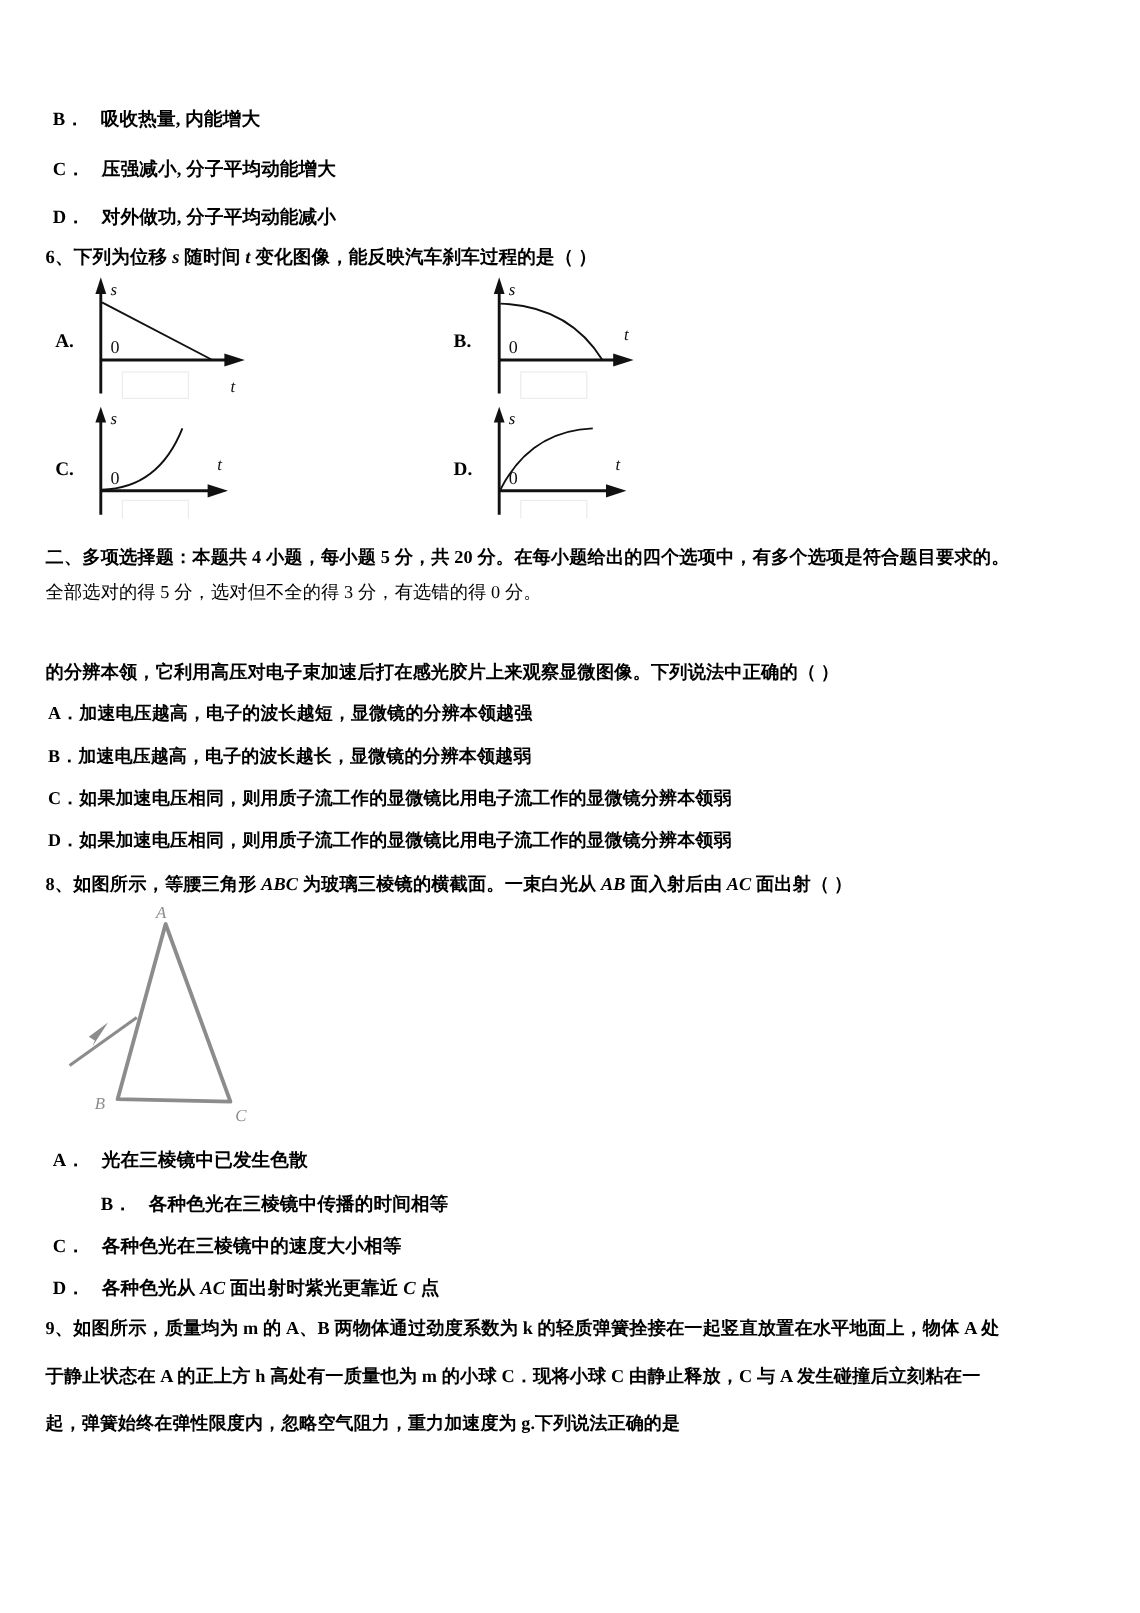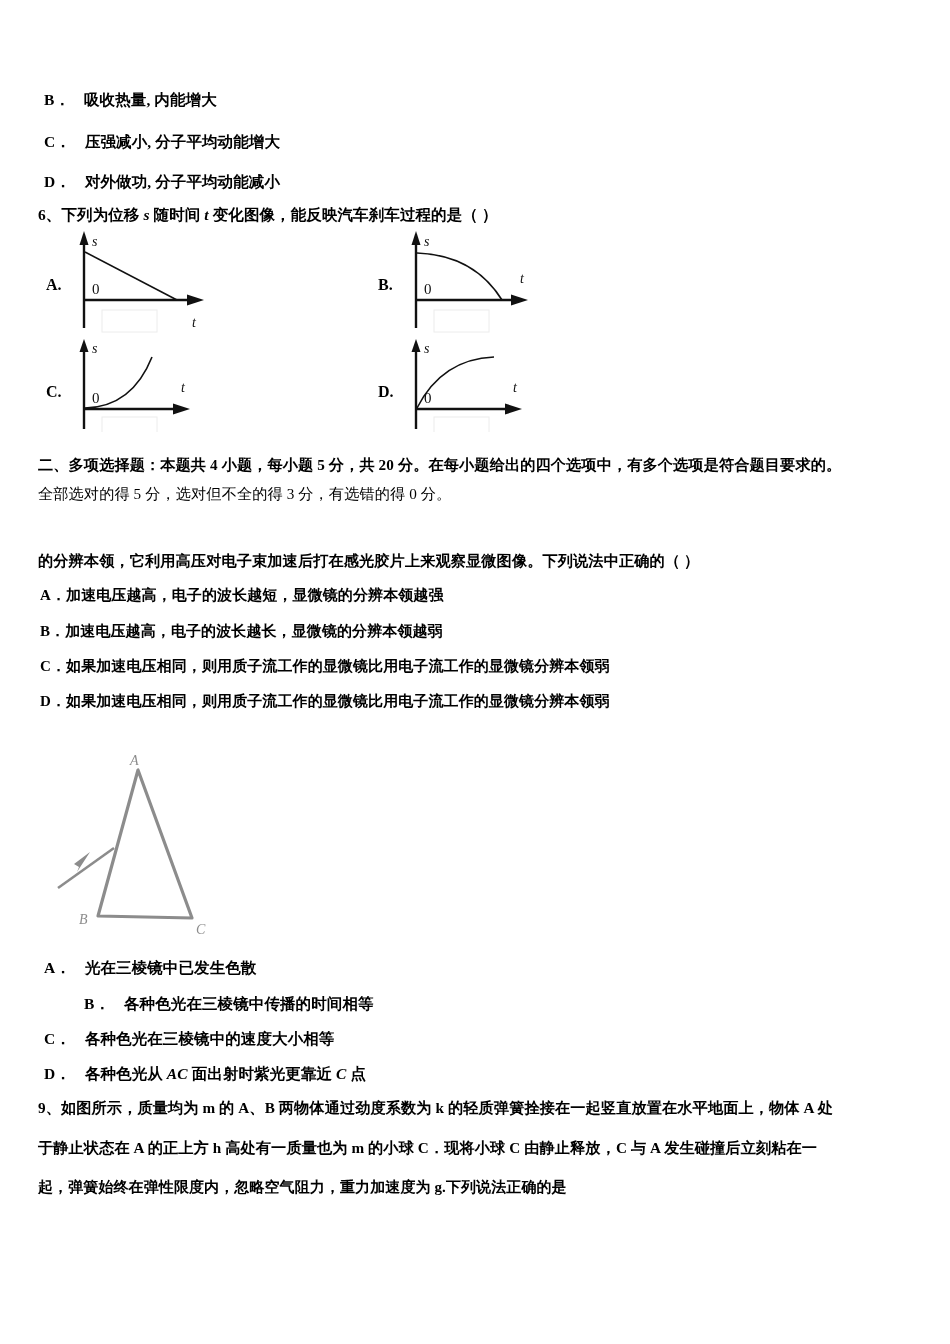--- a/index.html
+++ b/index.html
@@ -159,20 +159,23 @@
   <div class="line opt" style="left:40px; top:622px; font-size:15px;">
     <span>B．</span><span>加速电压越高，电子的波长越长，显微镜的分辨本领越弱</span>
   </div>
   <div class="line opt" style="left:40px; top:657px; font-size:15px;">
     <span>C．</span><span>如果加速电压相同，则用质子流工作的显微镜比用电子流工作的显微镜分辨本领弱</span>
   </div>
   <div class="line opt" style="left:40px; top:692px; font-size:15px;">
     <span>D．</span><span>如果加速电压相同，则用质子流工作的显微镜比用电子流工作的显微镜分辨本领弱</span>
   </div>
 
+  <div class="line qline" style="left:38px; top:728px; font-size:15.2px;">
+    <span>8、如图所示，等腰三角形 </span><span class="it">ABC</span><span> 为玻璃三棱镜的横截面。一束白光从 </span><span class="it">AB</span><span> 面入射后由 </span><span class="it">AC</span><span> 面出射（        ）</span>
+  </div>
 
   <div class="prism" style="left:46px; top:748px;">
     <svg width="220" height="190" viewBox="0 0 220 190">
 
       <polygon points="92,22 52,168 146,170" fill="none" stroke="#8c8c8c" stroke-width="3.2" stroke-linejoin="round"></polygon>
 
       <line x1="12" y1="140" x2="68" y2="100" stroke="#8c8c8c" stroke-width="2.6"></line>
       <polygon points="44,104 28,116 33,119 31,124" fill="#8c8c8c"></polygon>
 
       <text x="84" y="17" font-family="'Liberation Serif',serif" font-size="14" font-style="italic" fill="#8c8c8c">A</text>

